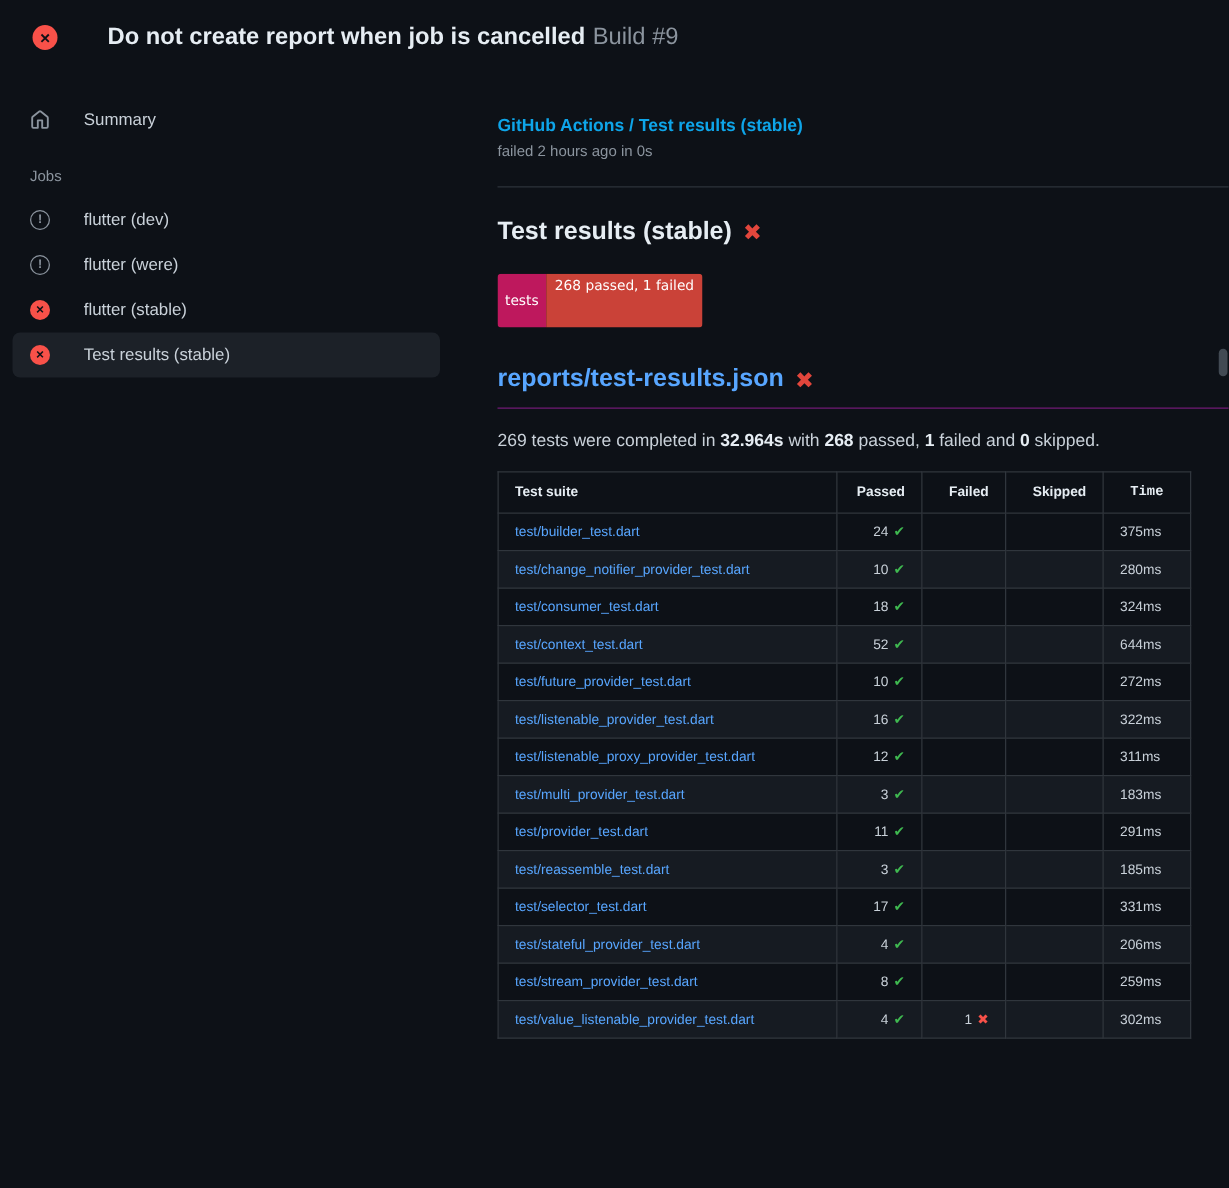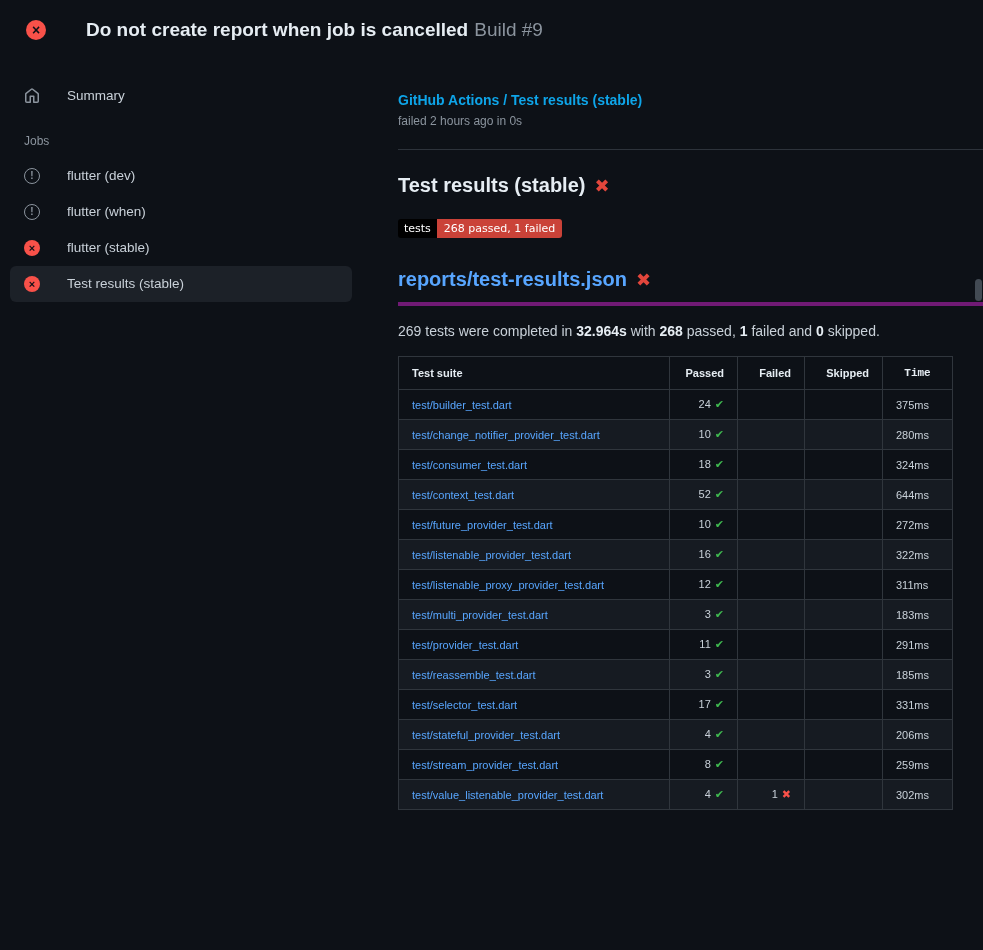--- a/index.html
+++ b/index.html
@@ -113,31 +113,31 @@
   
   .badge {
     display: inline-flex;
     margin-top: 22px;
     font-size: 11px;
     line-height: 1;
     border-radius: 3px;
     overflow: hidden;
     font-family: "DejaVu Sans", sans-serif;
   }
-  .badge-label { background: #000000; color: #ffffff; padding: 4px 6px; }
+  .badge-label { background: #be185d; color: #ffffff; padding: 16px 6px; }
   .badge-value { background: #ca4238; color: #ffffff; padding: 4px 7px; }
 
   h2.report-heading {
     margin-top: 30px;
     font-size: 20px;
     font-weight: 600;
     display: flex;
     align-items: center;
     padding-bottom: 11px;
-    border-bottom: 4px solid #701a75;
+    border-bottom: 1px solid #701a75;
     margin-right: -30px;
   }
   h2.report-heading a { color: #58a6ff; text-decoration: none; }
 
   .summary-line { margin-top: 17px; font-size: 14px; color: #c9d1d9; }
   .summary-line strong { color: #e6edf3; font-weight: 700; }
 
   
   table.results {
     margin-top: 17px;
@@ -204,21 +204,21 @@
     </div>
 
     <div class="jobs-label">Jobs</div>
 
     <div class="side-item">
       <span class="circle-icon icon-neutral">!</span>
       <span>flutter (dev)</span>
     </div>
     <div class="side-item">
       <span class="circle-icon icon-neutral">!</span>
-      <span>flutter (when)</span>
+      <span>flutter (were)</span>
     </div>
     <div class="side-item">
       <span class="circle-icon icon-fail">×</span>
       <span>flutter (stable)</span>
     </div>
     <div class="side-item selected">
       <span class="circle-icon icon-fail">×</span>
       <span>Test results (stable)</span>
     </div>
   </aside>

